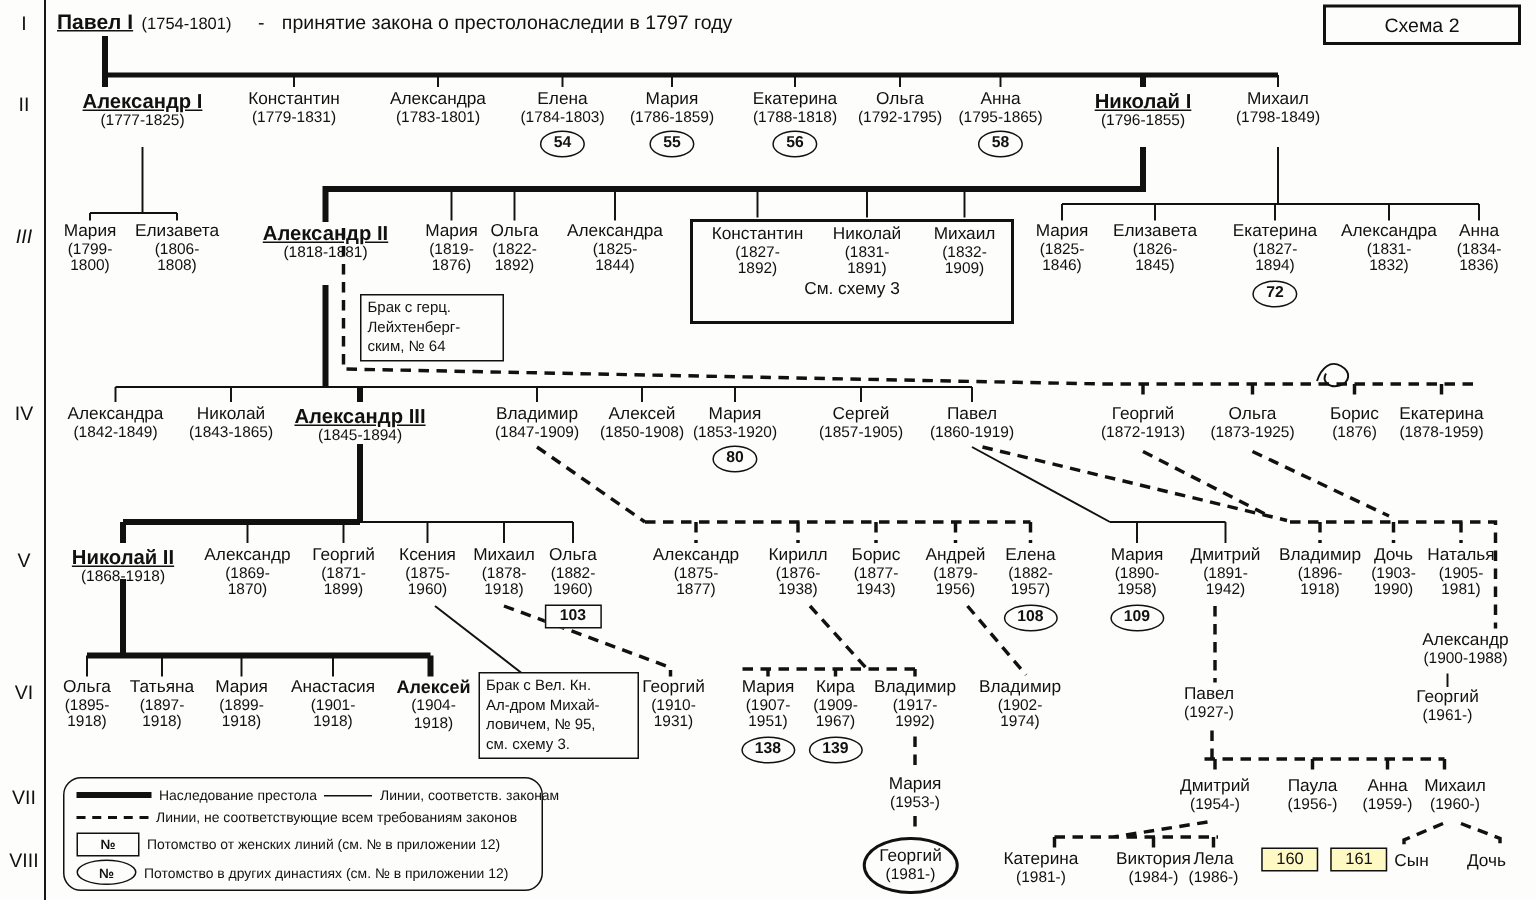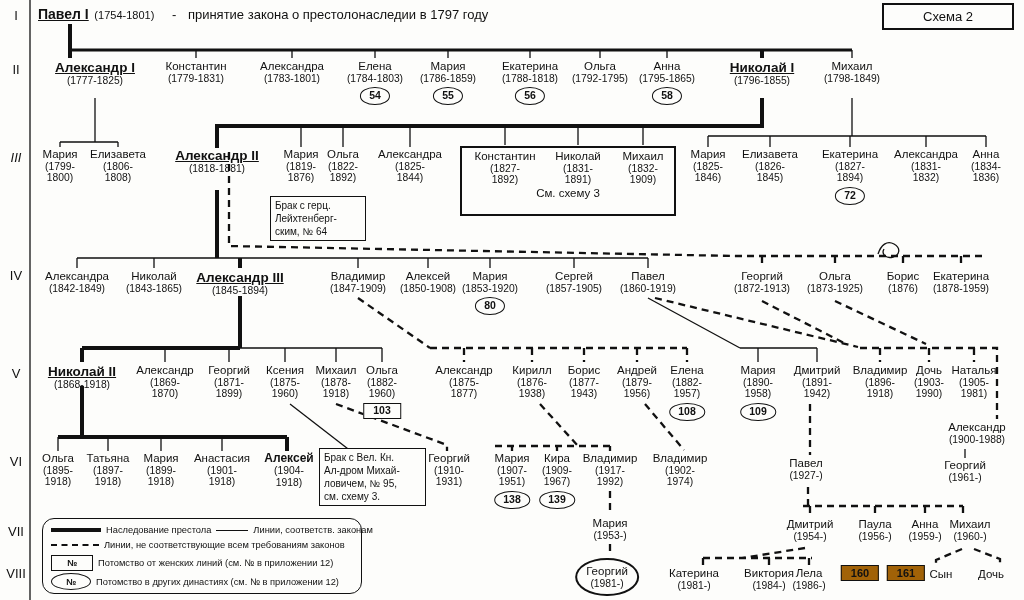--- a/index.html
+++ b/index.html
@@ -15,21 +15,21 @@
   .person .nm{display:block;font-size:11.5px;white-space:nowrap;}
   .person .dt{display:block;font-size:10.3px;white-space:pre-line;}
   .person.major .nm{font-weight:bold;text-decoration:underline;font-size:13.5px;}
   .person.bold .nm{font-weight:bold;font-size:12px;}
   .badge{display:inline-block;border:1.6px solid #111;font-size:10.5px;font-weight:bold;
     margin-top:3px;background:#fdfdfb;line-height:1.3;}
   .badge.oval{border-radius:50%;padding:1px 8px;}
   .badge.box{padding:0 9px;}
   .person.in-oval{border:2px solid #111;border-radius:50%;padding:5px 9px;background:#fdfdfb;}
   .sbadge{position:absolute;transform:translateX(-50%);z-index:3;border:1.6px solid #111;
-    font-size:11px;font-weight:bold;padding:1px 9px;background:#a16207;}
+    font-size:11px;font-weight:normal;padding:1px 9px;background:#fef9c3;}
   .numeral{position:absolute;left:4px;width:24px;text-align:center;font-size:13px;z-index:3;}
   #titlebar{position:absolute;left:38px;top:6px;z-index:3;white-space:nowrap;font-size:13px;}
   #titlebar .tname{font-weight:bold;text-decoration:underline;font-size:14px;margin-top:24px;}
   #titlebar .tdates{font-size:11px;margin-left:2px;}
   #titlebar .tdash{margin:0 8px 0 14px;}
   #scheme-box{position:absolute;left:882px;top:3px;width:128px;height:23px;border:2.6px solid #111;
     display:flex;align-items:center;justify-content:center;font-size:13px;z-index:3;background:#fdfdfb;}
   .notebox{position:absolute;border:1.7px solid #111;background:#fdfdfb;font-size:10px;line-height:1.3;
     padding:2px 4px;white-space:pre-line;z-index:2;}
   #scheme3-box{position:absolute;left:460px;top:146px;width:212px;height:66px;border:2px solid #111;z-index:2;}
@@ -114,21 +114,21 @@
   </div>
 
   <div id="scheme-box">
     <span>Схема 2</span>
   </div>
 
   <div id="scheme3-box">
     <span id="scheme3-label">См. схему 3</span>
   </div>
 
-  <div class="notebox" style="left:270px;top:196px;width:86px;">Брак с герц.
+  <div class="notebox" style="left:240px;top:196px;width:86px;">Брак с герц.
 Лейхтенберг-
 ским, № 64</div>
   <div class="notebox" style="left:319px;top:448px;width:97px;">Брак с Вел. Кн.
 Ал-дром Михай-
 ловичем, № 95,
 см. схему 3.</div>
 
   <div id="legend">
     <div class="lrow" style="top:21px;">
       <span class="samp-dash"></span>

